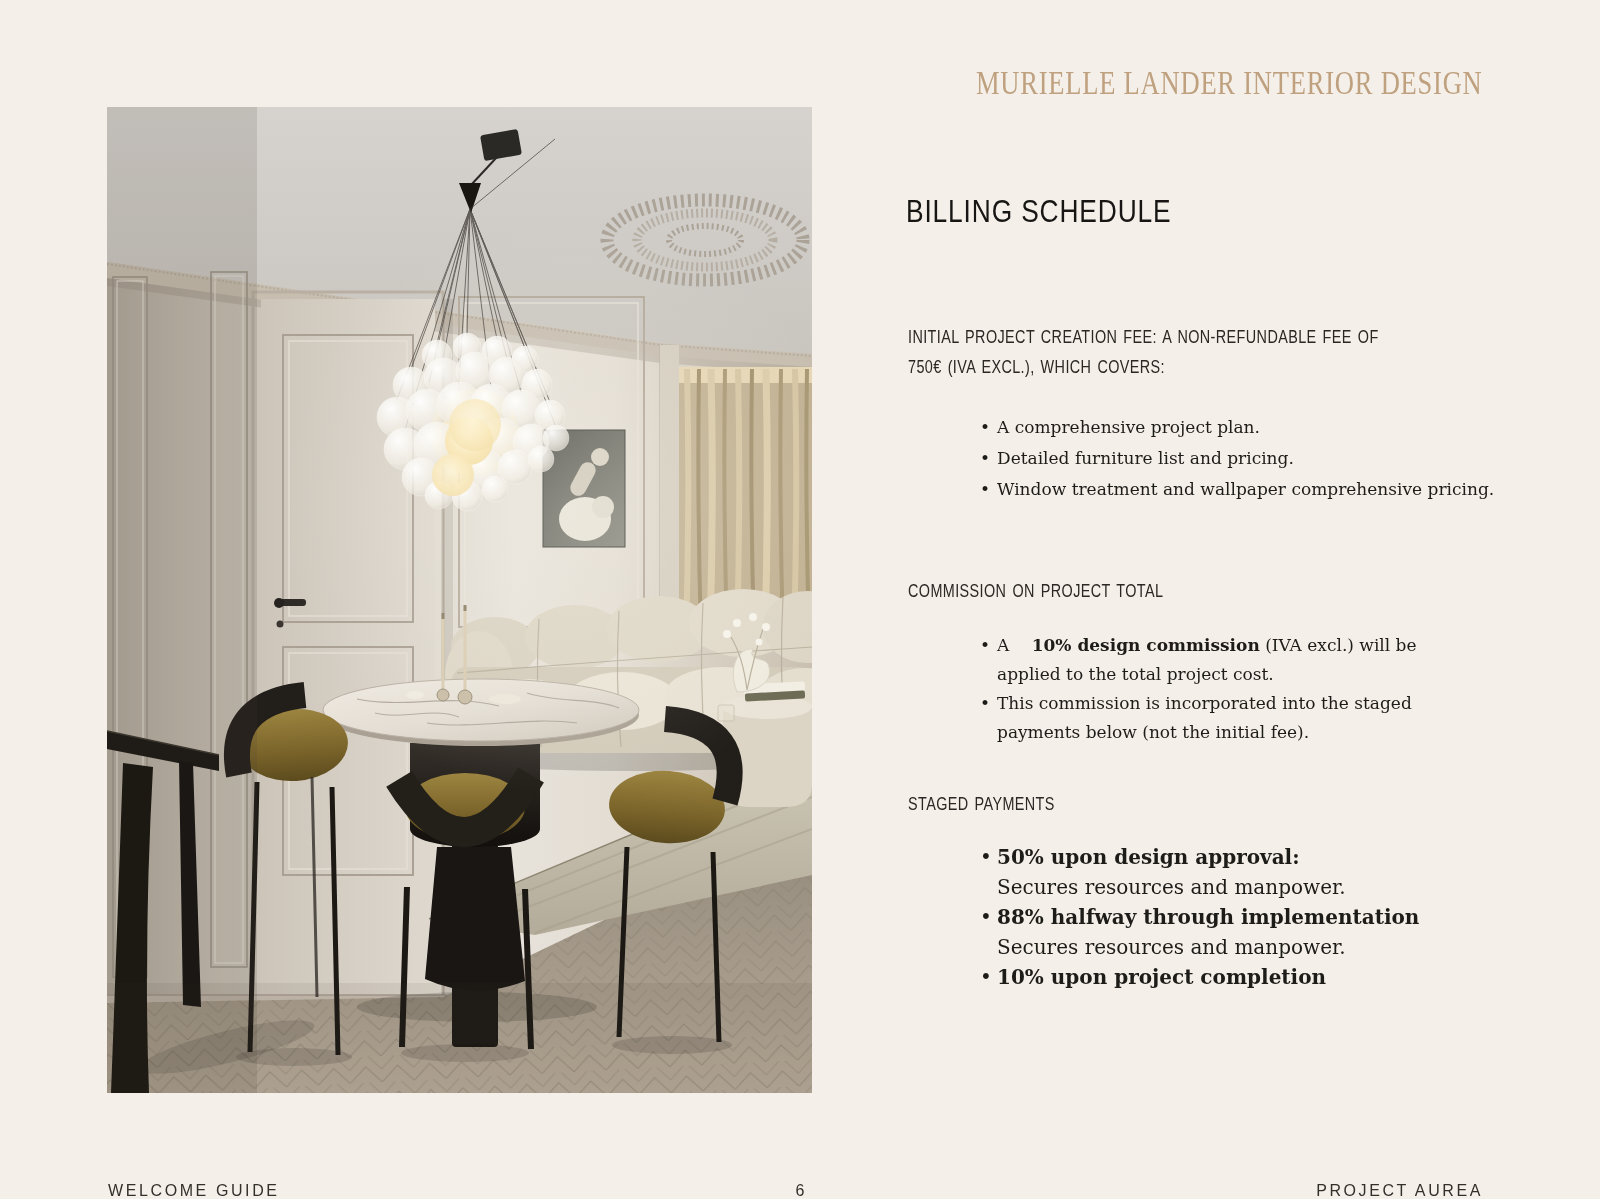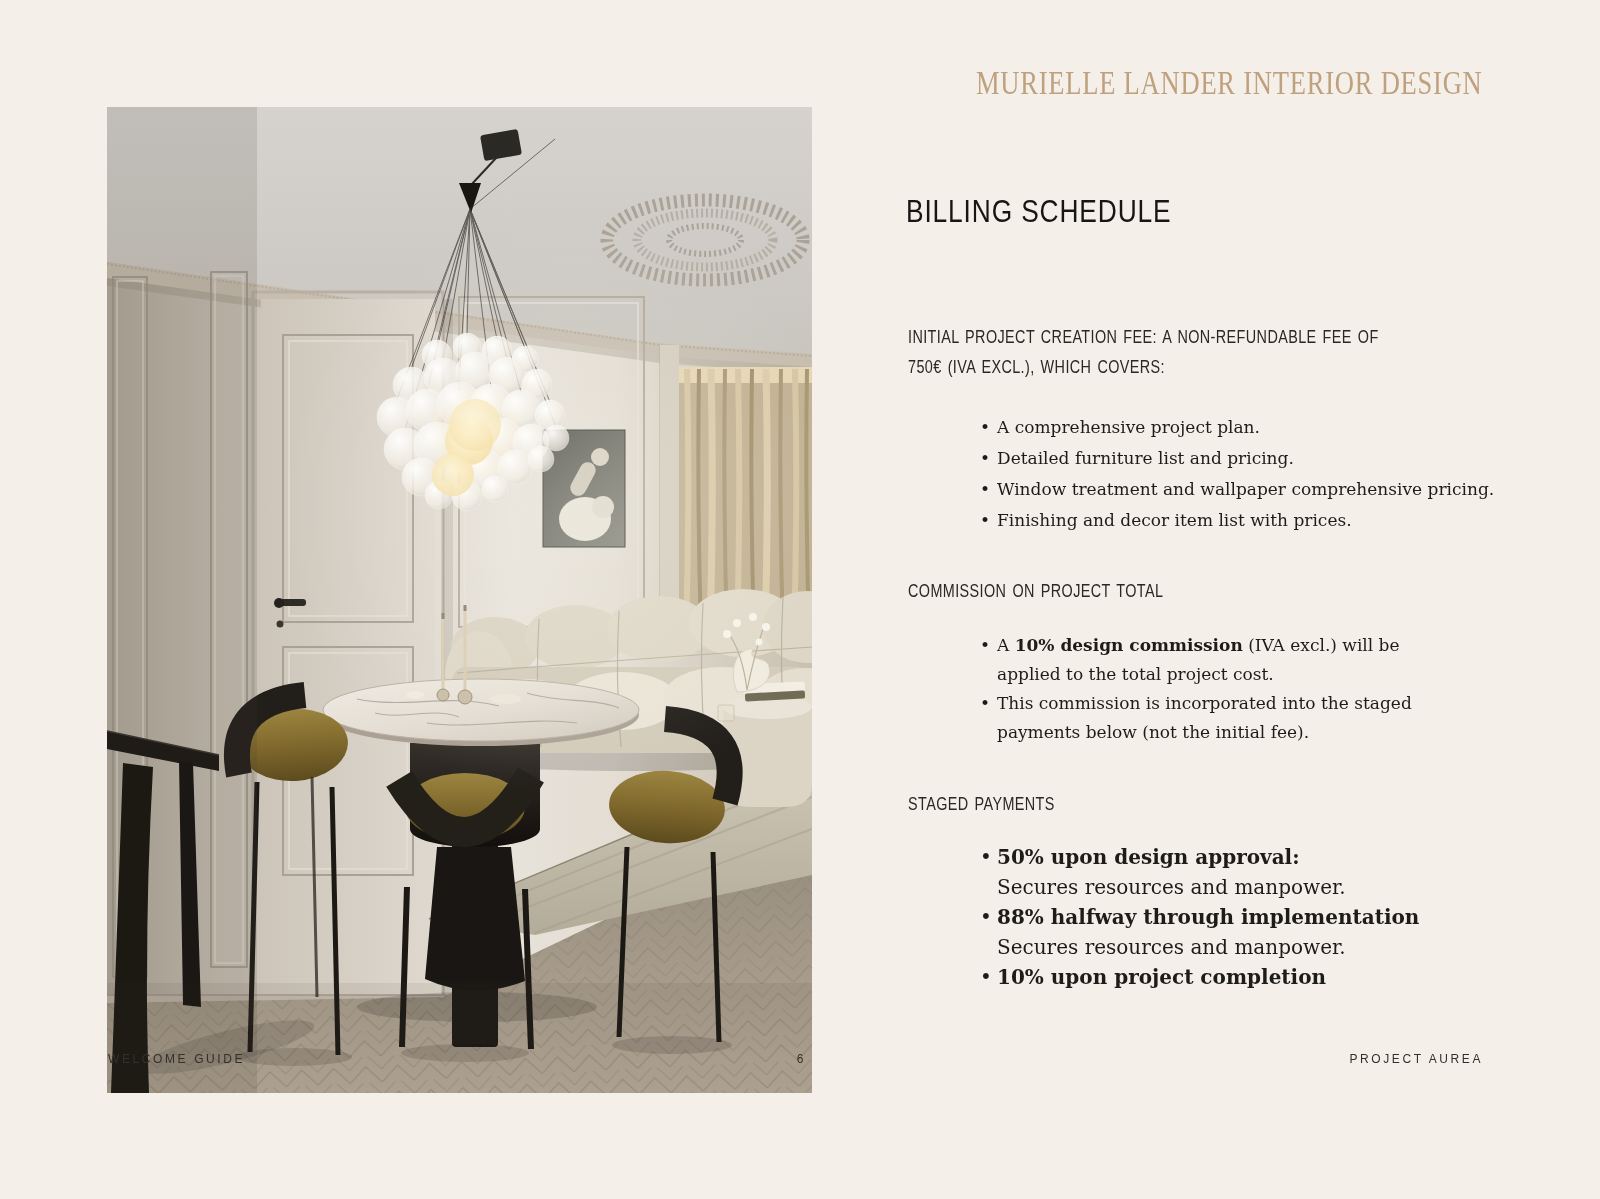--- a/index.html
+++ b/index.html
@@ -23,23 +23,23 @@
   
   ul.blist{margin:0;padding:0;list-style:none;font-family:"DejaVu Serif",serif;color:#1e1c19;}
   ul.blist li{position:relative;padding-left:0;}
   ul.blist li::before{content:"•";position:absolute;left:-17px;top:0;color:#1e1c19;}
   .covers{left:997px;top:412px;font-size:17px;line-height:31px;}
   .covers li{white-space:nowrap;}
   .commission{left:997px;top:631px;font-size:17px;line-height:29px;width:470px;}
   .staged{left:997px;top:842px;font-size:20px;line-height:30px;}
   .staged .b{font-weight:bold;white-space:nowrap;}
   .staged .sub{display:block;}
-  .commission b{font-weight:bold;}
-  
-  .footer{top:1052px;font-size:12px;color:#33302c;letter-spacing:2.6px;white-space:nowrap;}
+  .commission b{font-weight:bold;margin-left:17px;}
+  
+  .footer{top:1182px;font-size:16px;color:#33302c;letter-spacing:2.6px;white-space:nowrap;}
   .f-left{left:108px;}
   .f-page{left:770px;width:60px;text-align:center;letter-spacing:0;}
   .f-right{right:117px;}
   
   .photo{left:107px;top:107px;width:705px;height:986px;overflow:hidden;}
 </style>
 </head>
 <body>
 
 <div class="abs photo">
@@ -353,21 +353,20 @@
 
 <div class="abs caps sec1">
   <div>INITIAL PROJECT CREATION FEE: A NON-REFUNDABLE FEE OF</div>
   <div>750€ (IVA EXCL.), WHICH COVERS:</div>
 </div>
 
 <ul class="abs blist covers">
   <li>A comprehensive project plan.</li>
   <li>Detailed furniture list and pricing.</li>
   <li>Window treatment and wallpaper comprehensive pricing.</li>
-  <li>Finishing and decor item list with prices.</li>
 </ul>
 
 <div class="abs caps sec2">COMMISSION ON PROJECT TOTAL</div>
 
 <ul class="abs blist commission">
   <li><span>A </span><b>10% design commission</b><span> (IVA excl.) will be applied to the total project cost.</span></li>
   <li>This commission is incorporated into the staged payments below (not the initial fee).</li>
 </ul>
 
 <div class="abs caps sec3">STAGED PAYMENTS</div>

